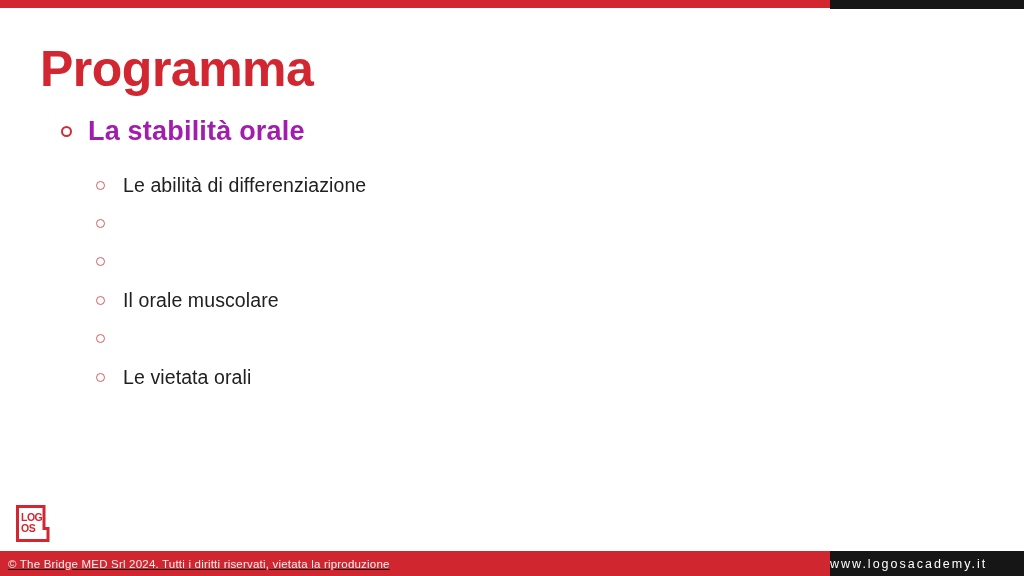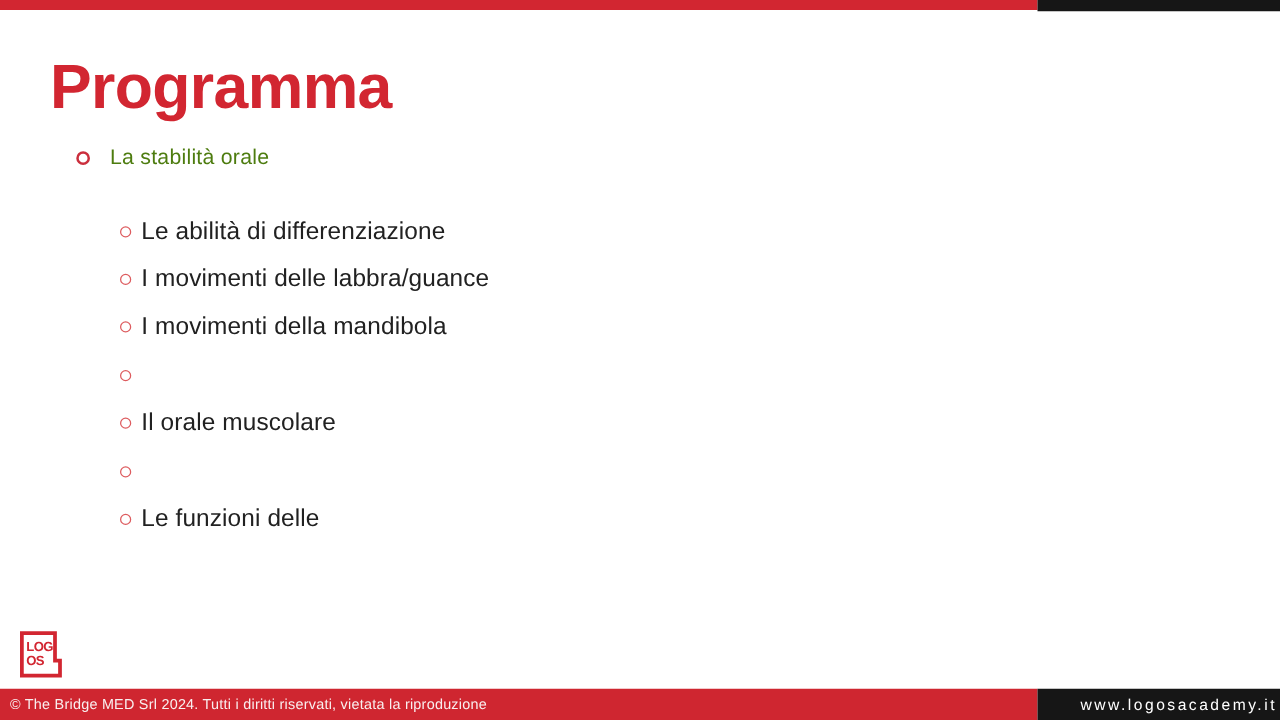--- a/index.html
+++ b/index.html
@@ -35,32 +35,32 @@
     display: flex; align-items: center; gap: 16px;
   }
   .bullet-circle {
     display: inline-block;
     width: 11px; height: 11px;
     border: 2px solid #cb2f3d;
     border-radius: 50%;
     background: transparent;
   }
   .heading-text {
-    font-size: 17px; font-weight: normal; color: #4d7c0f;
+    font-size: 27px; font-weight: bold; color: #a21caf;
     letter-spacing: 0.2px;
   }
 
   
   .bullet-list {
     position: absolute; left: 96px; top: 166px;
     width: 600px;
   }
   .bullet-row {
     height: 38.4px;
-    display: flex; align-items: center; gap: 8px; text-align: right;
+    display: flex; align-items: center; gap: 18px; text-align: right;
   }
   .bullet-row .sub-circle {
     flex: none;
     width: 9px; height: 9px;
     border: 1.7px solid #dd5b5e;
     border-radius: 50%;
     background: transparent;
   }
   .bullet-row .sub-text {
     font-size: 19.5px; color: #212121; letter-spacing: 0.1px;
@@ -75,27 +75,28 @@
   
   .footer-bar {
     position: absolute; left: 0; bottom: 0;
     width: 1024px; height: 25px;
     display: flex;
   }
   .footer-bar .footer-red {
     width: 830px; height: 25px; background: #cf2630;
     display: flex; align-items: center;
     padding-left: 8px;
+    text-decoration: underline;
   }
   .footer-copy {
     color: #f9efef; font-size: 11.5px; letter-spacing: 0.2px;
   }
   .footer-bar .footer-black {
     flex: 1; height: 25px; background: #161616;
-    display: flex; align-items: center; justify-content: center; padding-left: 32px;
+    display: flex; align-items: center; justify-content: flex-start;
   }
   .footer-site {
     color: #ffffff; font-size: 12.5px; letter-spacing: 2px;
   }
 </style>
 </head>
 <body>
 
 <div class="top-bar">
   <div class="red-seg"></div>
@@ -109,39 +110,34 @@
   <span class="heading-text">La stabilità orale</span>
 </div>
 
 <div class="bullet-list">
   <div class="bullet-row">
     <span class="sub-circle"></span>
     <span class="sub-text">Le abilità di differenziazione</span>
   </div>
   <div class="bullet-row">
     <span class="sub-circle"></span>
-    <span class="sub-text">I movimenti delle labbra/guance</span>
-  </div>
-  <div class="bullet-row">
-    <span class="sub-circle"></span>
-    <span class="sub-text">I movimenti della mandibola</span>
   </div>
   <div class="bullet-row">
     <span class="sub-circle"></span>
   </div>
   <div class="bullet-row">
     <span class="sub-circle"></span>
     <span class="sub-text">Il orale muscolare</span>
   </div>
   <div class="bullet-row">
     <span class="sub-circle"></span>
   </div>
   <div class="bullet-row">
     <span class="sub-circle"></span>
-    <span class="sub-text">Le funzioni delle</span>
+    <span class="sub-text">Le vietata orali</span>
   </div>
 </div>
 
 <svg class="logo-mark" viewBox="0 0 36 40" xmlns="http://www.w3.org/2000/svg">
   <path d="M2.5 2.5 H29 V24.5 H33 V36.5 H2.5 Z" fill="none" stroke="#d22631" stroke-width="3"></path>
   <text x="6" y="17" font-family="Liberation Sans, sans-serif" font-size="10.5" font-weight="bold" fill="#d22631" letter-spacing="-0.5">LOG</text>
   <text x="6" y="28" font-family="Liberation Sans, sans-serif" font-size="10.5" font-weight="bold" fill="#d22631" letter-spacing="-0.5">OS</text>
 </svg>
 
 <div class="footer-bar">

